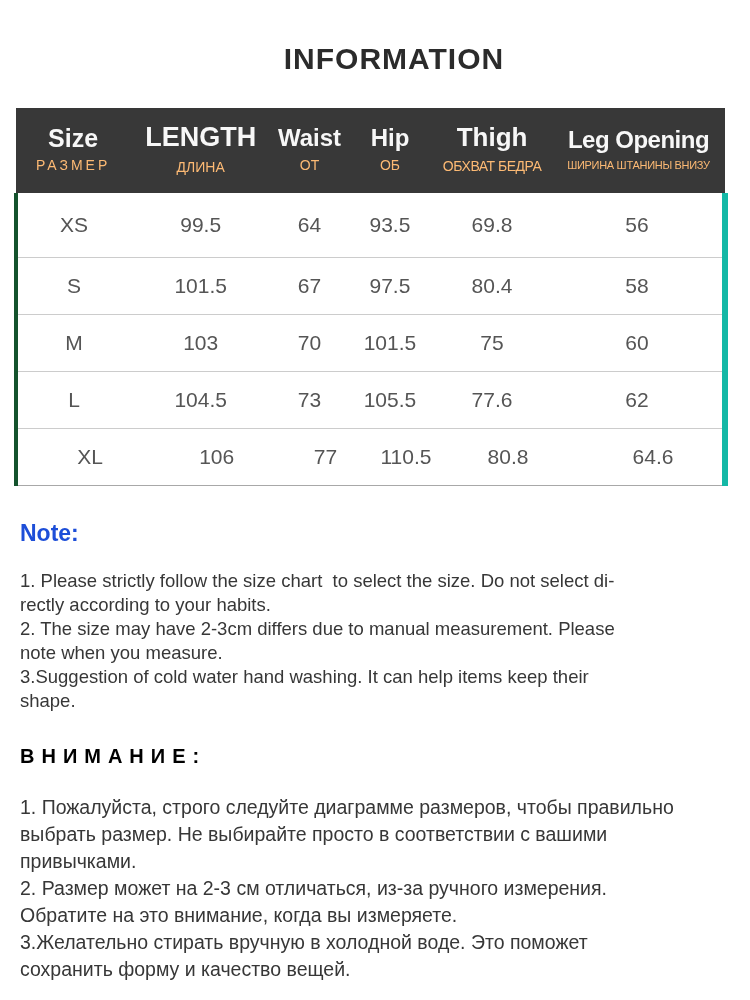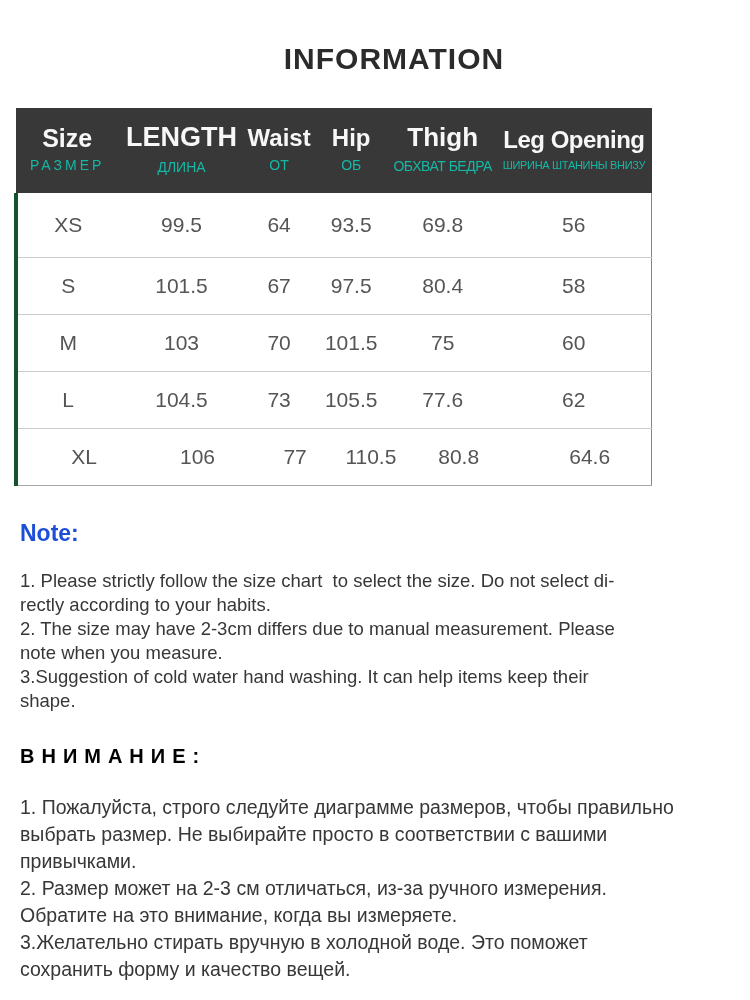--- a/index.html
+++ b/index.html
@@ -19,42 +19,42 @@
     text-align: center;
     font-size: 30px;
     font-weight: bold;
     letter-spacing: 1px;
     color: #2b2b2b;
     padding-left: 38px;
   }
 
   
   .size-table {
-    width: 638px;
+    width: 714px;
     margin: 32px 14px 0 14px;
     border-collapse: collapse;
     table-layout: fixed;
   }
   .size-table col.c0 { width: 16.1%; }
   .size-table col.c1 { width: 19.9%; }
   .size-table col.c2 { width: 10.8%; }
   .size-table col.c3 { width: 11.9%; }
   .size-table col.c4 { width: 16.9%; }
   .size-table col.c5 { width: 24.4%; }
 
   .size-table thead th {
     background: #383838;
     color: #f7f7f7;
     font-weight: bold;
     height: 85px;
     vertical-align: middle;
     padding: 6px 0 10px 0;
   }
   .h-en { line-height: 1.15; }
-  .h-ru { margin-top: 5px; font-weight: normal; color: #14b8a6; }
+  .h-ru { margin-top: 5px; font-weight: normal; color: #fdba74; }
 
   th.c0 .h-en { font-size: 25px; }
   th.c1 .h-en { font-size: 27px; }
   th.c2 .h-en { font-size: 24px; }
   th.c3 .h-en { font-size: 24px; }
   th.c4 .h-en { font-size: 26px; }
   th.c5 .h-en { font-size: 24px; letter-spacing: -0.5px; }
 
   th.c0 .h-ru { font-size: 14px; letter-spacing: 3px; }
   th.c1 .h-ru { font-size: 14px; }
@@ -66,21 +66,21 @@
   .size-table tbody td {
     height: 57px;
     text-align: center;
     vertical-align: middle;
     font-size: 21px;
     color: #555555;
     border-bottom: 1px solid #cccccc;
     background: #ffffff;
   }
   .size-table tbody tr td:first-child { border-left: 4px solid #14532d; }
-  .size-table tbody tr td:last-child  { border-right: 1px solid #14b8a6; }
+  .size-table tbody tr td:last-child  { border-right: 6px solid #14b8a6; }
   .size-table tbody tr:first-child td { height: 64px; }
   .size-table tbody tr:last-child td  { border-bottom: 1px solid #a8a8a8; padding-left: 32px; }
 
   
   .text-block { padding: 0 18px 0 20px; }
   .note-heading {
     margin-top: 34px;
     font-size: 23px;
     font-weight: bold;
     color: #1d4ed8;

